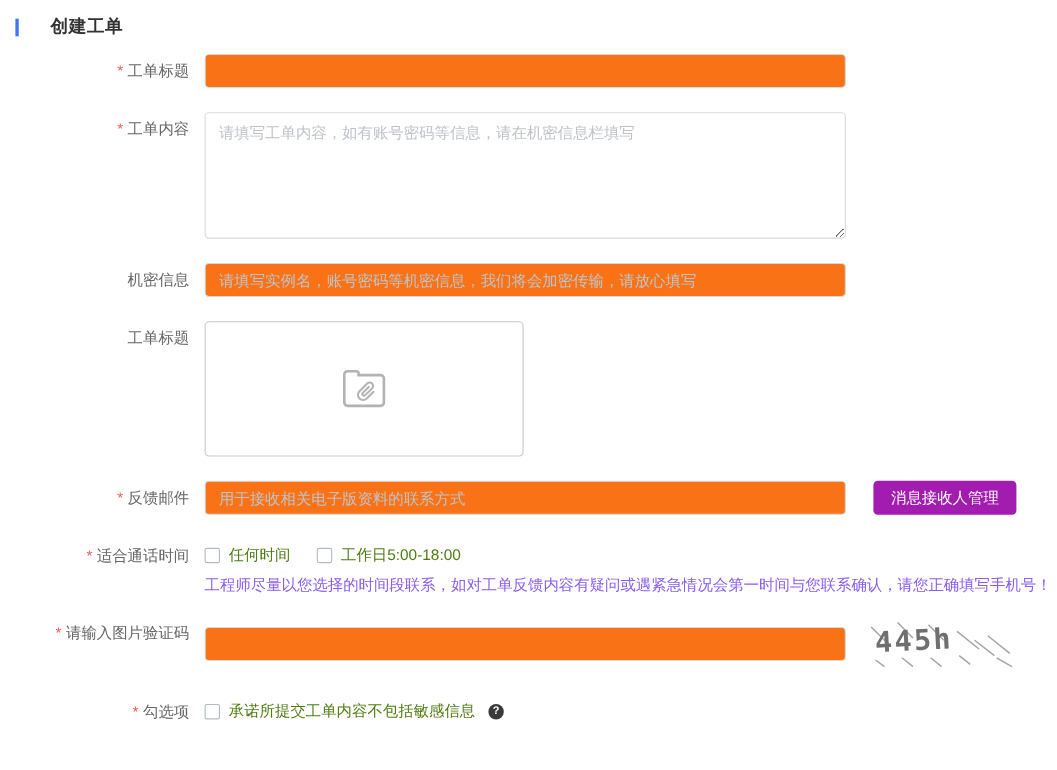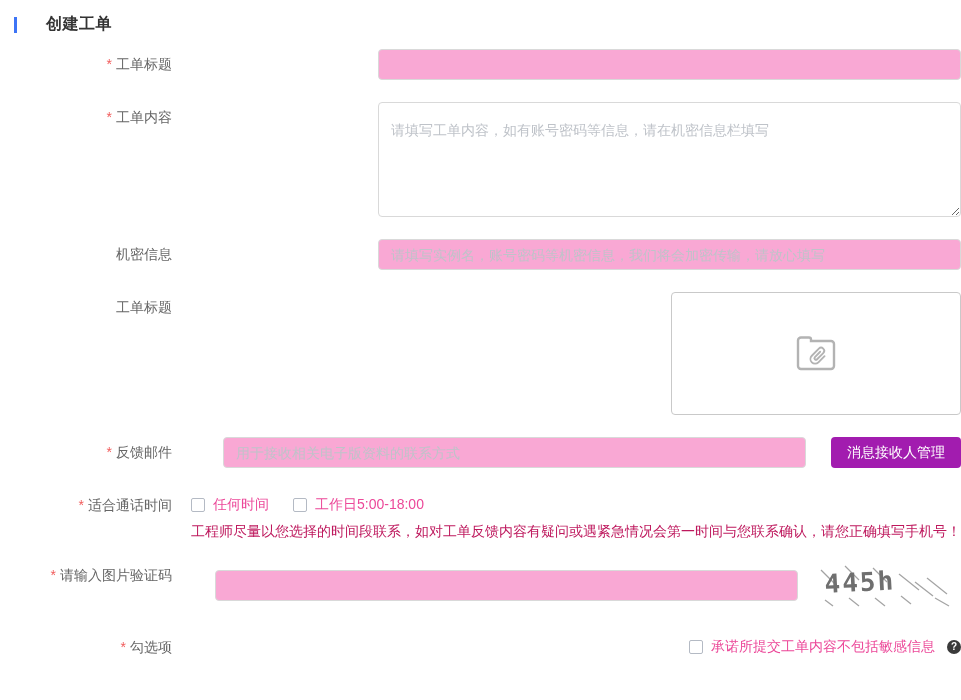--- a/index.html
+++ b/index.html
@@ -11,40 +11,40 @@
   }
   .page { padding:14px 0 0 14px; }
 
   
   .page-header { display:flex; align-items:center; margin-bottom:14px;gap:20px; }
   .accent-bar { width:3px; height:16px; background:#3d74f6; margin-right:9px; }
   .page-title { font-size:16px; color:#333; font-weight:600; letter-spacing:.5px; }
 
   
   .form { }
-  .form-row { display:flex; align-items:flex-start; margin-bottom:22px;justify-content:space-between; }
+  .form-row { display:flex; align-items:flex-start; margin-bottom:22px; }
   .row-upload { margin-bottom:22px; }
   .row-calltime { margin-bottom:20px; }
   .label-col {
     width:172px; flex:none; text-align:right; padding-right:14px;
     line-height:30px; color:#666; white-space:nowrap;
   }
   .req { color:#f15b5b; margin-right:4px; font-size:14px; }
   .control-col { display:flex; align-items:flex-start; }
 
   
   .text-input {
     width:583px; height:31px; border:1px solid #d9d9d9; border-radius:4px;
-    padding:0 12px; font-size:14px; color:#333; outline:none; background:#f9a8d4;
+    padding:0 12px; font-size:14px; color:#333; outline:none; background:#f97316;
     font-family:inherit;
   }
   .text-input::placeholder { color:#bfc3c9; opacity:1; }
   textarea.area-input {
     width:583px; height:115px; border:1px solid #d9d9d9; border-radius:4px;
-    padding:17px 12px; font-size:14px; color:#333; outline:none; resize:both;
+    padding:7px 12px; font-size:14px; color:#333; outline:none; resize:both;
     font-family:inherit; line-height:1.5;
   }
   textarea.area-input::placeholder { color:#bfc3c9; opacity:1; }
 
   
   .upload-box {
     width:290px; height:123px; border:1px solid #c9c9c9; border-radius:4px;
     display:flex; align-items:center; justify-content:center; cursor:pointer;
     background:#fff;
   }
@@ -56,24 +56,24 @@
     font-family:inherit; line-height:31px;
   }
 
   
   .check-line { display:flex; align-items:center; height:22px; margin-top:4px; }
   .checkbox {
     appearance:none; -webkit-appearance:none; width:14px; height:14px;
     border:1px solid #b4bac4; border-radius:2px; background:#fff; margin:0;
     cursor:pointer; flex:none;
   }
-  .check-label { margin-left:8px; color:#ec4899; cursor:pointer; }
+  .check-label { margin-left:8px; color:#4d7c0f; cursor:pointer; }
   .check-group { display:flex; align-items:center; gap:0; }
   .check-item { display:flex; align-items:center; margin-right:24px; }
-  .hint-text { color:#be185d; margin-top:6px; font-size:14px; line-height:18px; }
+  .hint-text { color:#8b5cf6; margin-top:6px; font-size:14px; line-height:18px; }
 
   
   .captcha-wrap { display:flex; align-items:center; }
   .captcha-img { margin-left:17px; width:146px; height:50px; }
 
   
   .help-icon {
     width:14px; height:14px; border-radius:50%; background:#3a3a3a; color:#fff;
     font-size:10px; font-weight:bold; display:inline-flex; align-items:center;
     justify-content:center; margin-left:12px; cursor:pointer; line-height:1;

